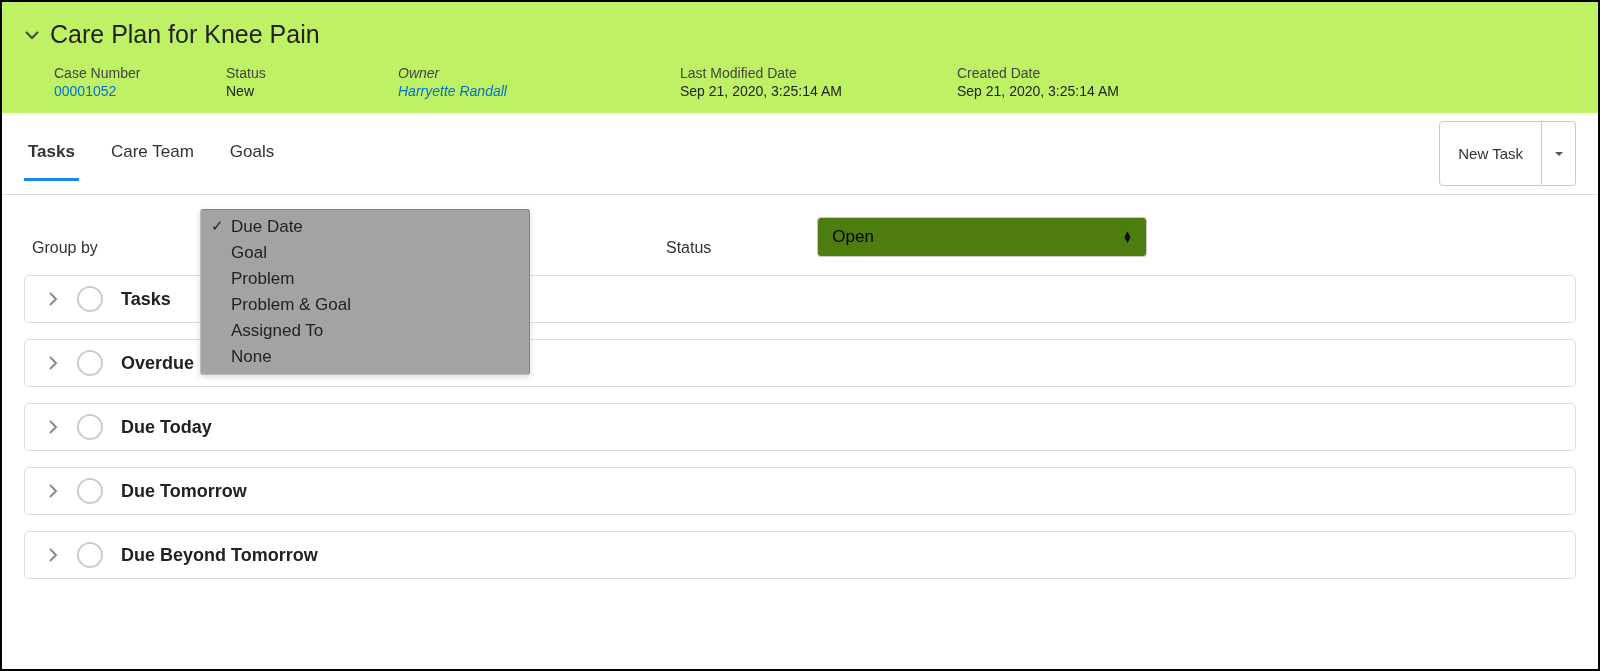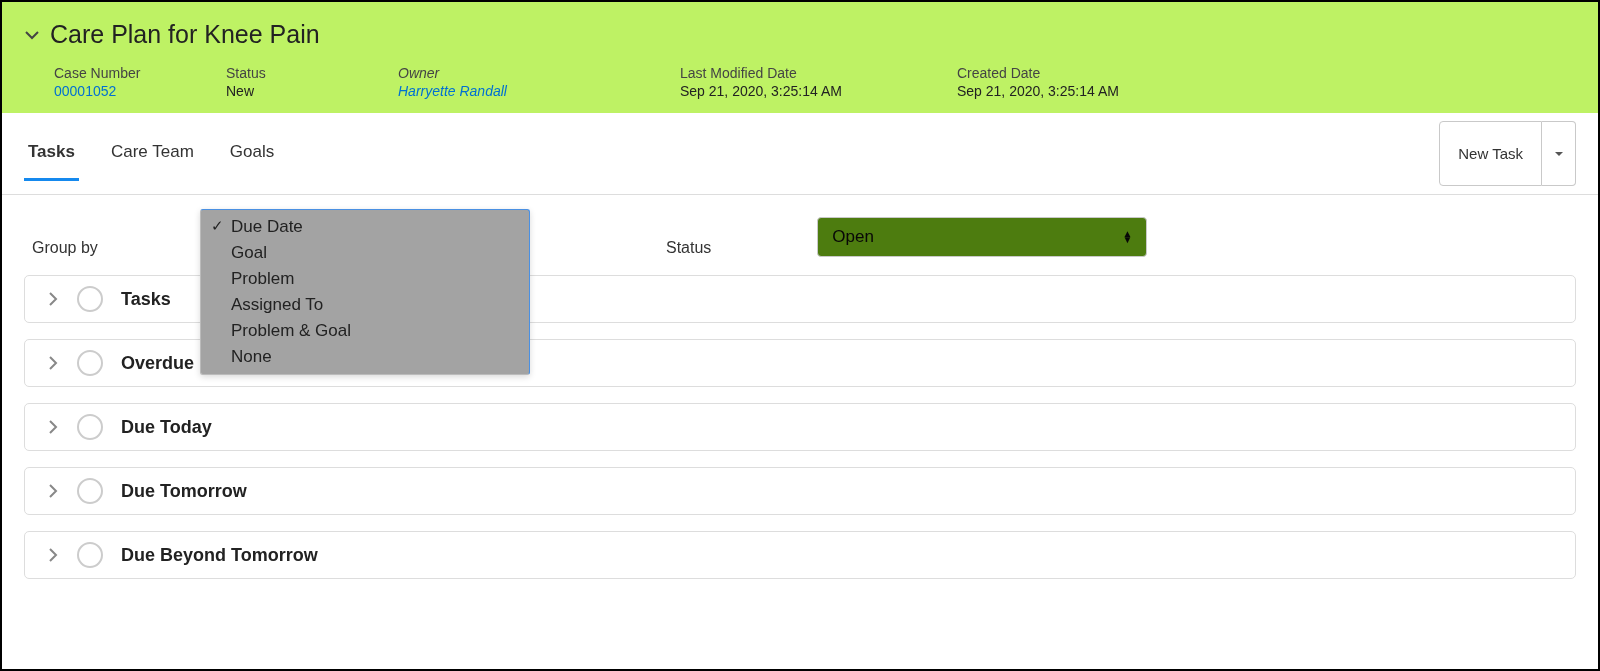--- a/index.html
+++ b/index.html
@@ -94,22 +94,22 @@
     </div>
   </div>
 
   <div class="filter-row">
     <span class="groupby-label">Group by</span>
 
     <div class="dropdown">
       <div class="dd-item selected">Due Date</div>
       <div class="dd-item">Goal</div>
       <div class="dd-item">Problem</div>
+      <div class="dd-item">Problem &amp; Goal</div>
       <div class="dd-item">Assigned To</div>
-      <div class="dd-item">Problem &amp; Goal</div>
       <div class="dd-item">None</div>
     </div>
 
     <span class="status-label">Status</span>
     <div class="status-select">
       <span>Open</span>
       <span class="sort-icons">
         <span>▲</span>
           <span>▼</span>
       </span>

